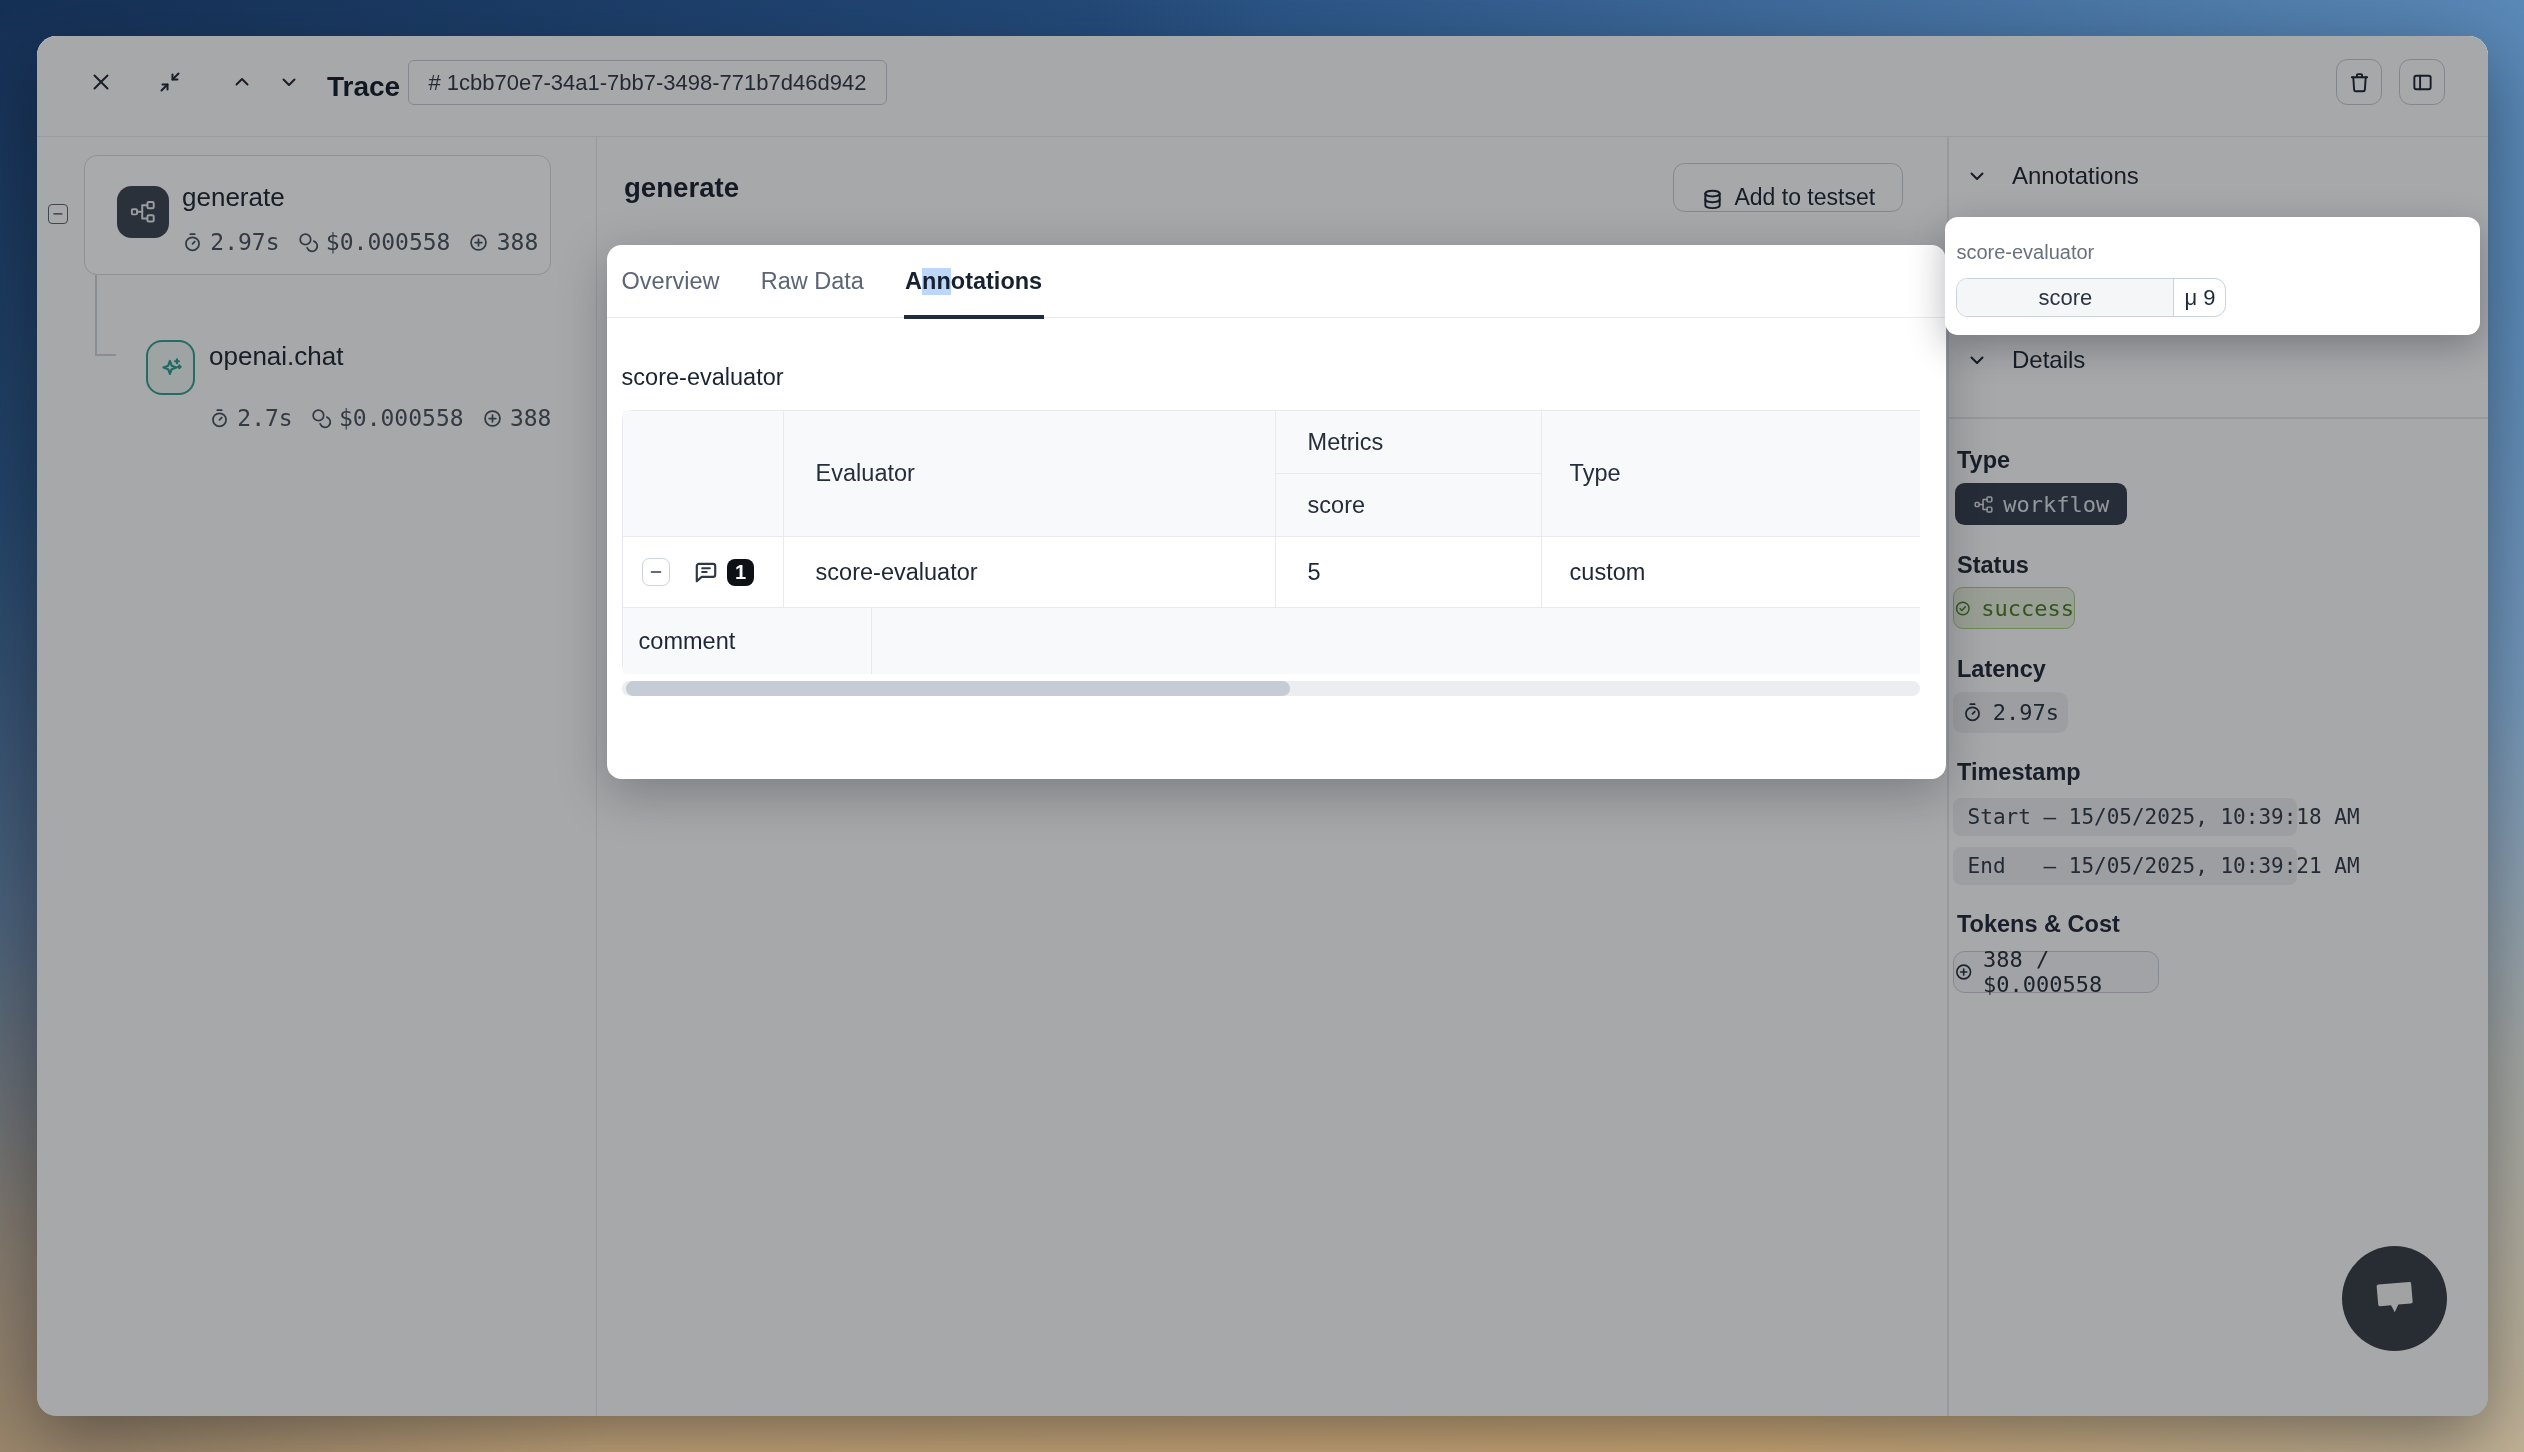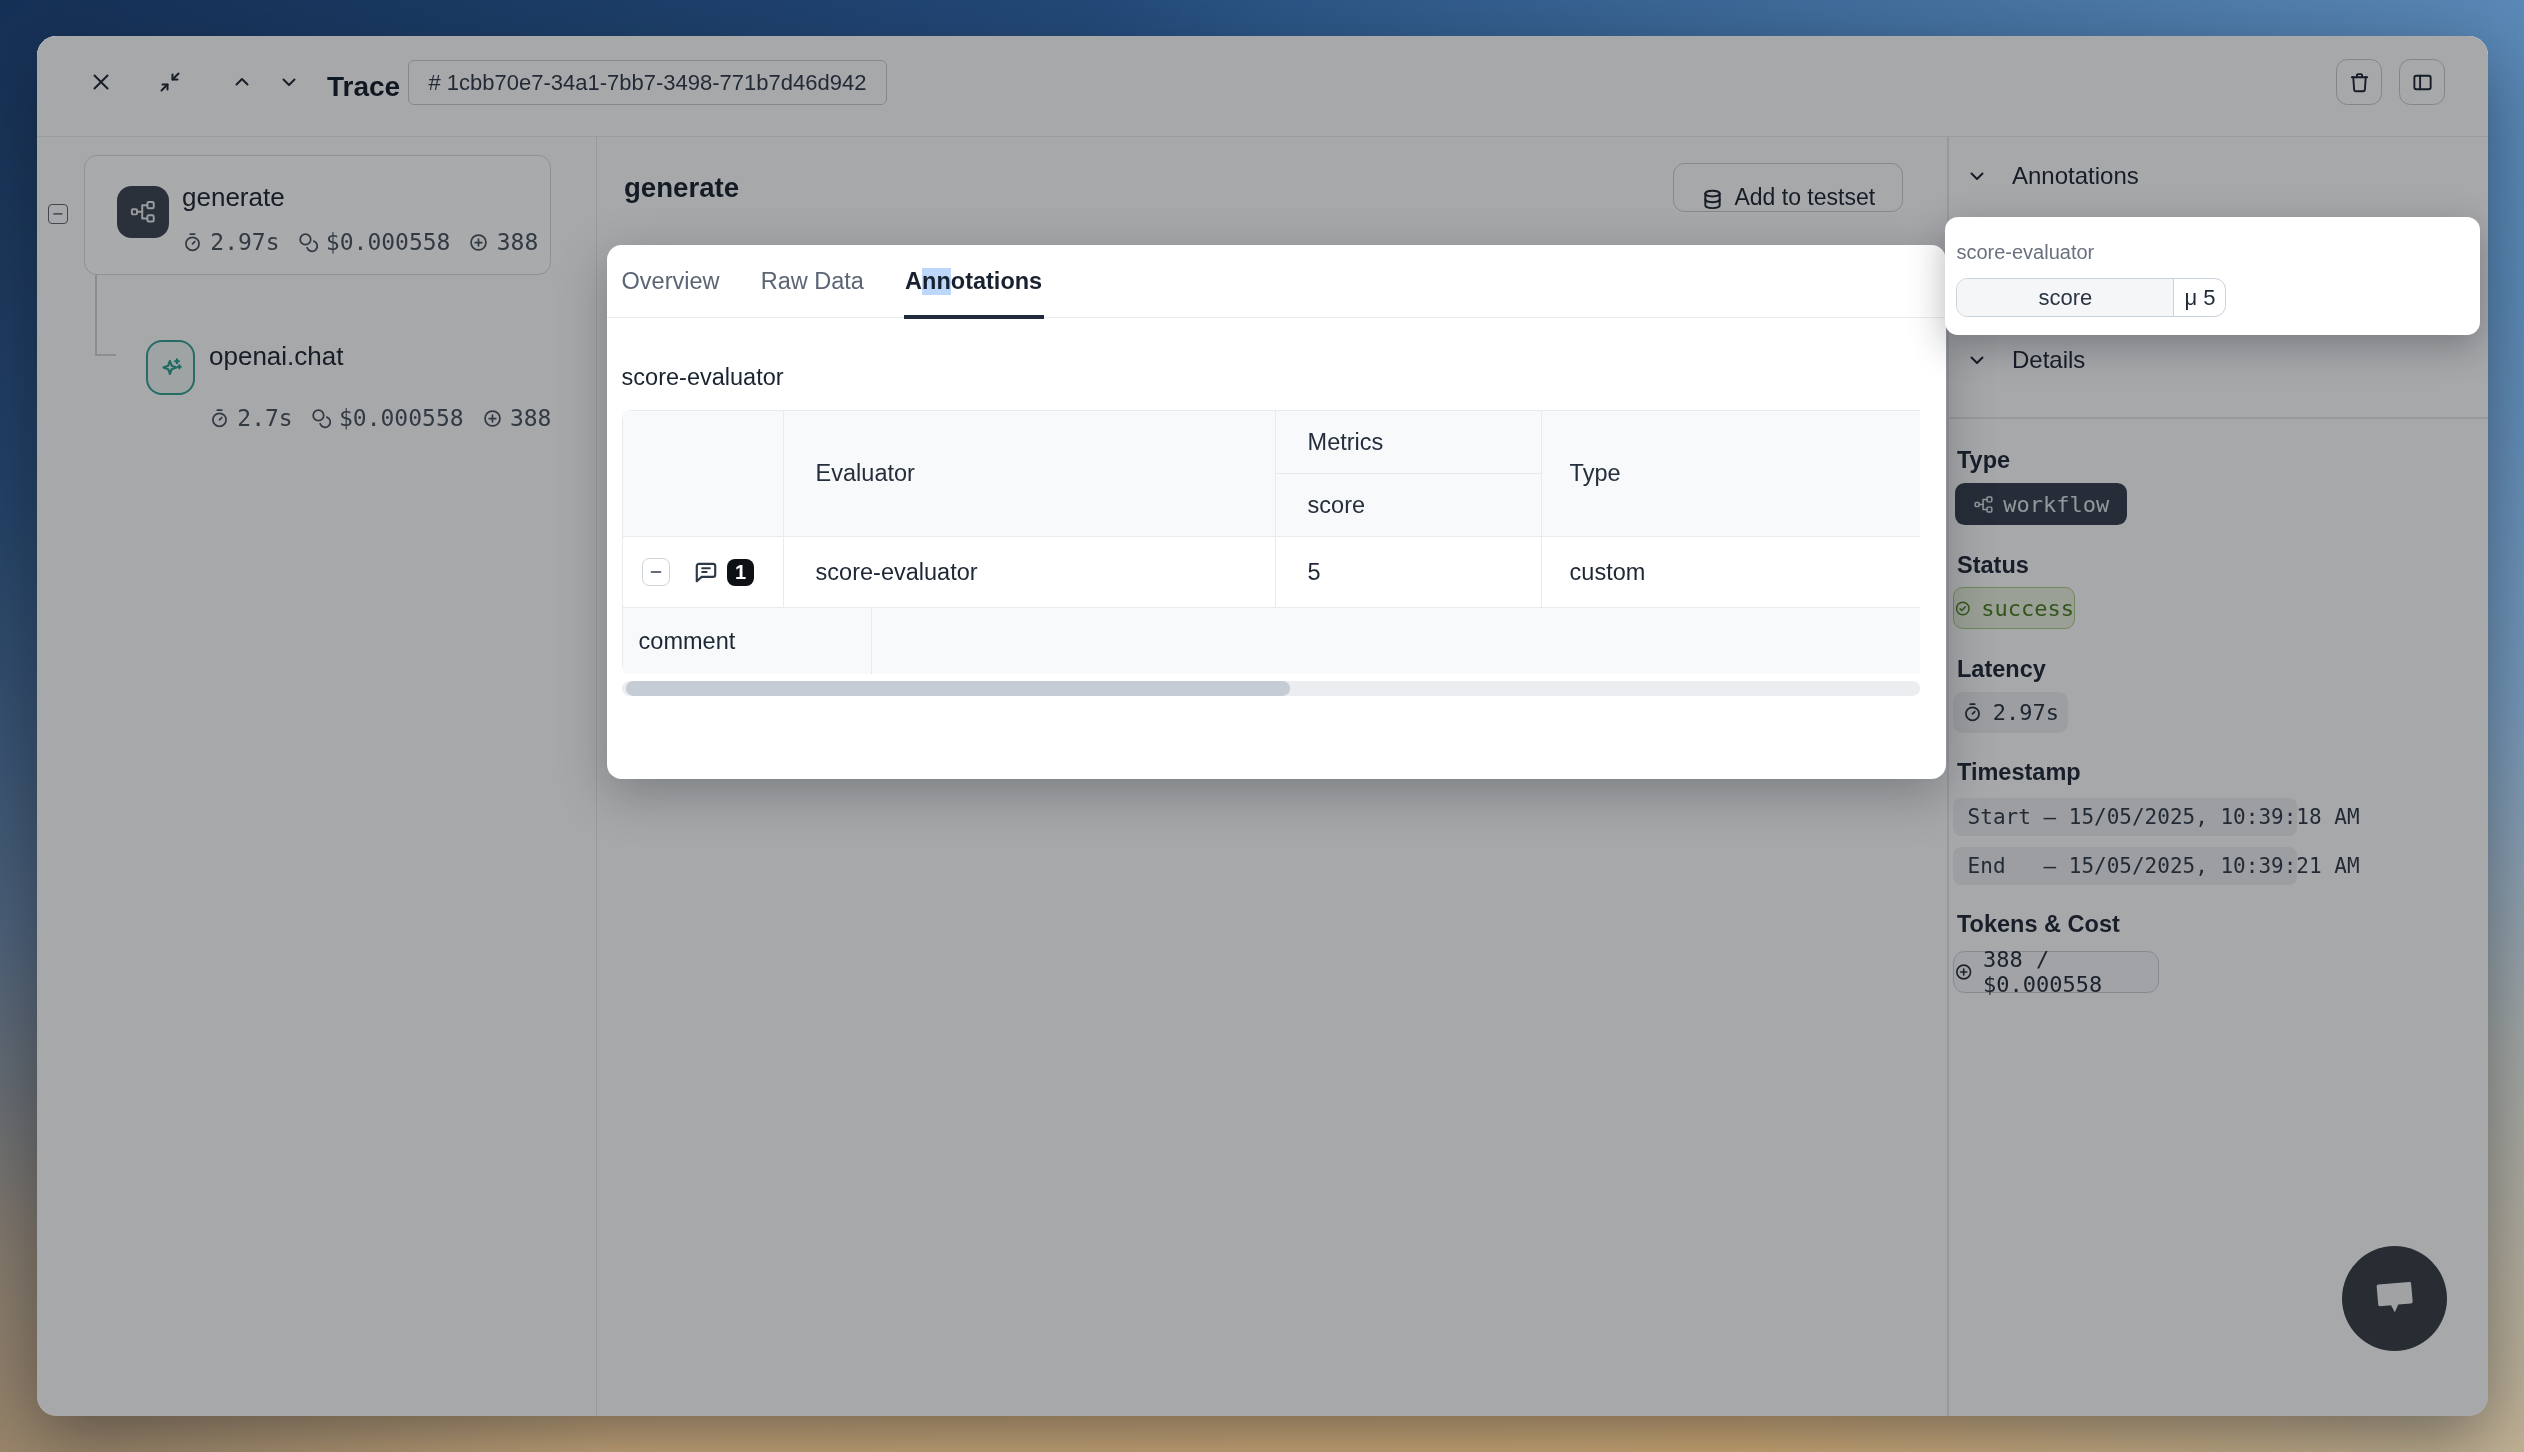--- a/index.html
+++ b/index.html
@@ -356,19 +356,19 @@
 
       <div class="hscroll">
         <div class="hthumb"></div>
       </div>
     </div>
 
     <div class="popover">
       <div class="pop-label">score-evaluator</div>
       <div class="pop-pill">
         <div class="pill-left">score</div>
-        <div class="pill-right">μ 5</div>
+        <div class="pill-right">μ 9</div>
       </div>
     </div>
 
   </div>
 </div>
 
 
 </body></html>

